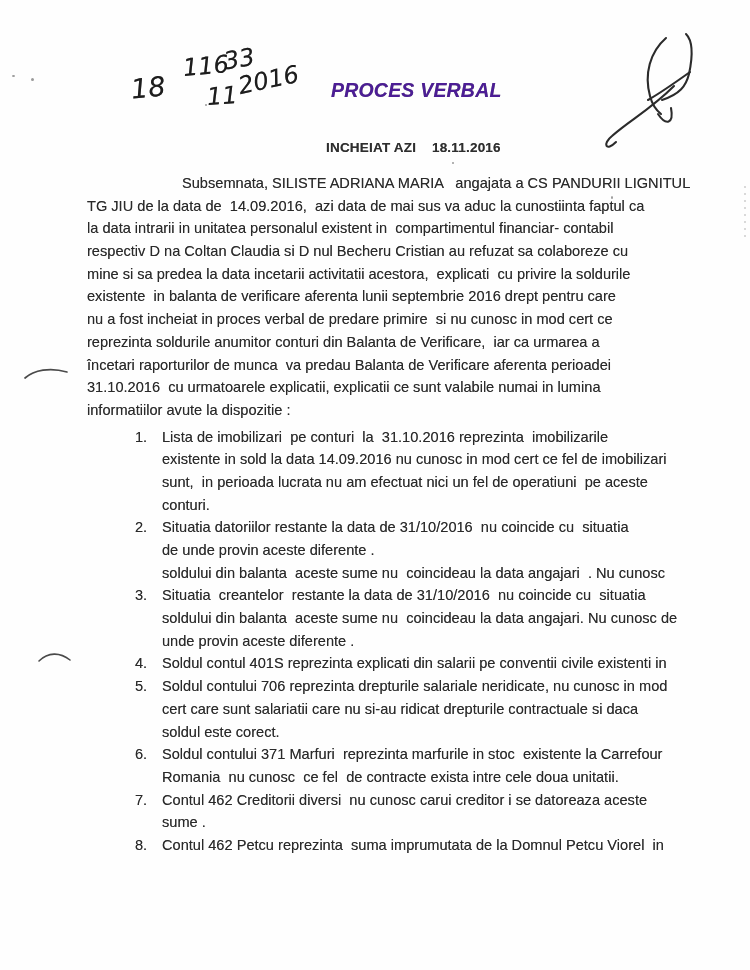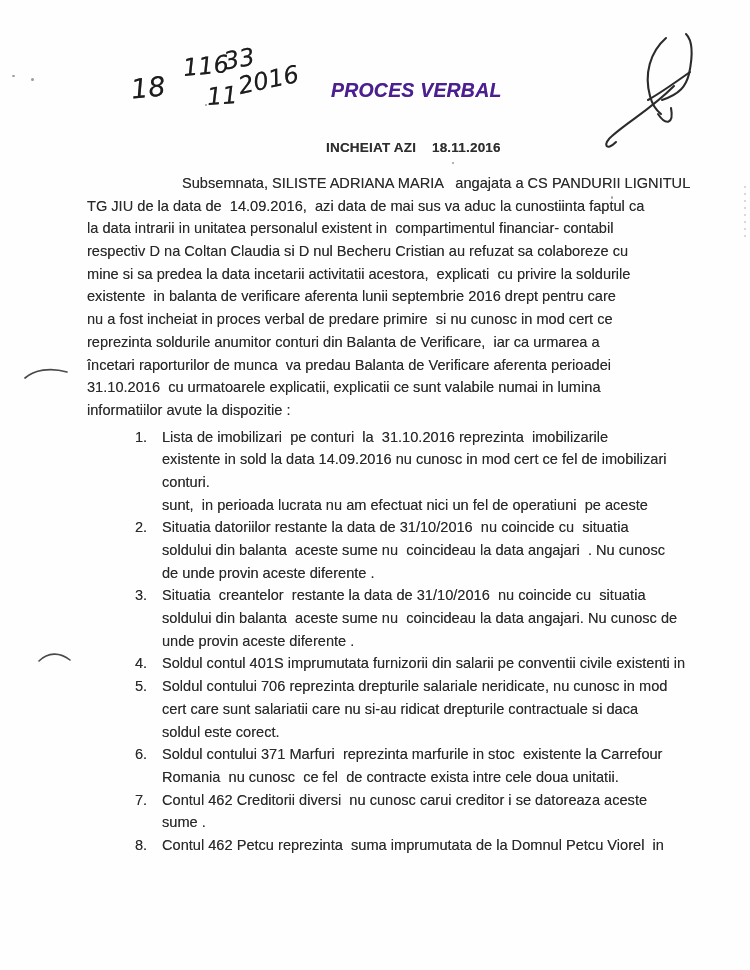--- a/index.html
+++ b/index.html
@@ -120,47 +120,47 @@
       <div class="line">informatiilor avute la dispozitie :</div>
     </div>
 
     <div class="list">
 
       <div class="item">
         <span class="num">1.</span>
         <div class="txt">
           <div class="line">Lista de imobilizari  pe conturi  la  31.10.2016 reprezinta  imobilizarile</div>
           <div class="line">existente in sold la data 14.09.2016 nu cunosc in mod cert ce fel de imobilizari</div>
+          <div class="line">sunt,  in perioada lucrata nu am efectuat nici un fel de operatiuni  pe aceste</div>
           <div class="line">conturi.</div>
-          <div class="line">sunt,  in perioada lucrata nu am efectuat nici un fel de operatiuni  pe aceste</div>
         </div>
       </div>
 
       <div class="item">
         <span class="num">2.</span>
         <div class="txt">
           <div class="line">Situatia datoriilor restante la data de 31/10/2016  nu coincide cu  situatia</div>
+          <div class="line">de unde provin aceste diferente .</div>
           <div class="line">soldului din balanta  aceste sume nu  coincideau la data angajari  . Nu cunosc</div>
-          <div class="line">de unde provin aceste diferente .</div>
         </div>
       </div>
 
       <div class="item">
         <span class="num">3.</span>
         <div class="txt">
           <div class="line">Situatia  creantelor  restante la data de 31/10/2016  nu coincide cu  situatia</div>
           <div class="line">soldului din balanta  aceste sume nu  coincideau la data angajari. Nu cunosc de</div>
           <div class="line">unde provin aceste diferente .</div>
         </div>
       </div>
 
       <div class="item">
         <span class="num">4.</span>
         <div class="txt">
-          <div class="line">Soldul contul 401S imprumutata furnizorii din salarii pe conventii civile existenti in</div>
+          <div class="line">Soldul contul 401S reprezinta explicati din salarii pe conventii civile existenti in</div>
         </div>
       </div>
 
       <div class="item">
         <span class="num">5.</span>
         <div class="txt">
           <div class="line">Soldul contului 706 reprezinta drepturile salariale neridicate, nu cunosc in mod</div>
           <div class="line">cert care sunt salariatii care nu si-au ridicat drepturile contractuale si daca</div>
           <div class="line">soldul este corect.</div>
         </div>

